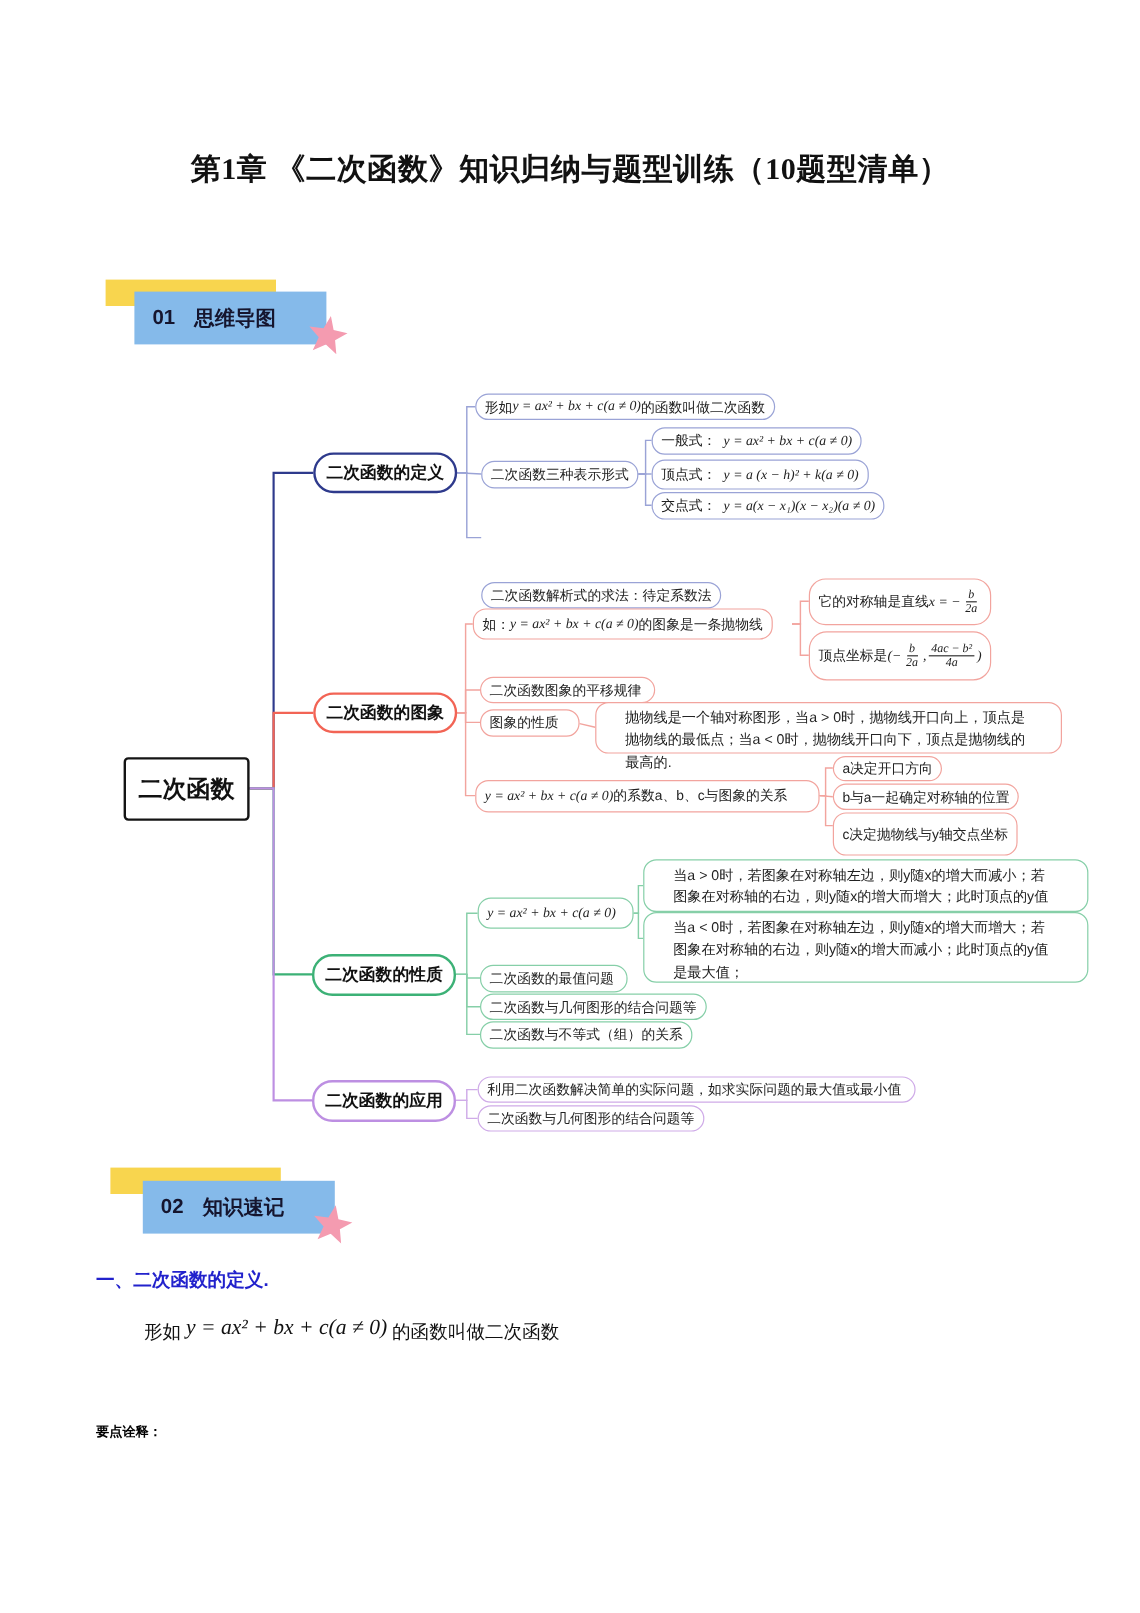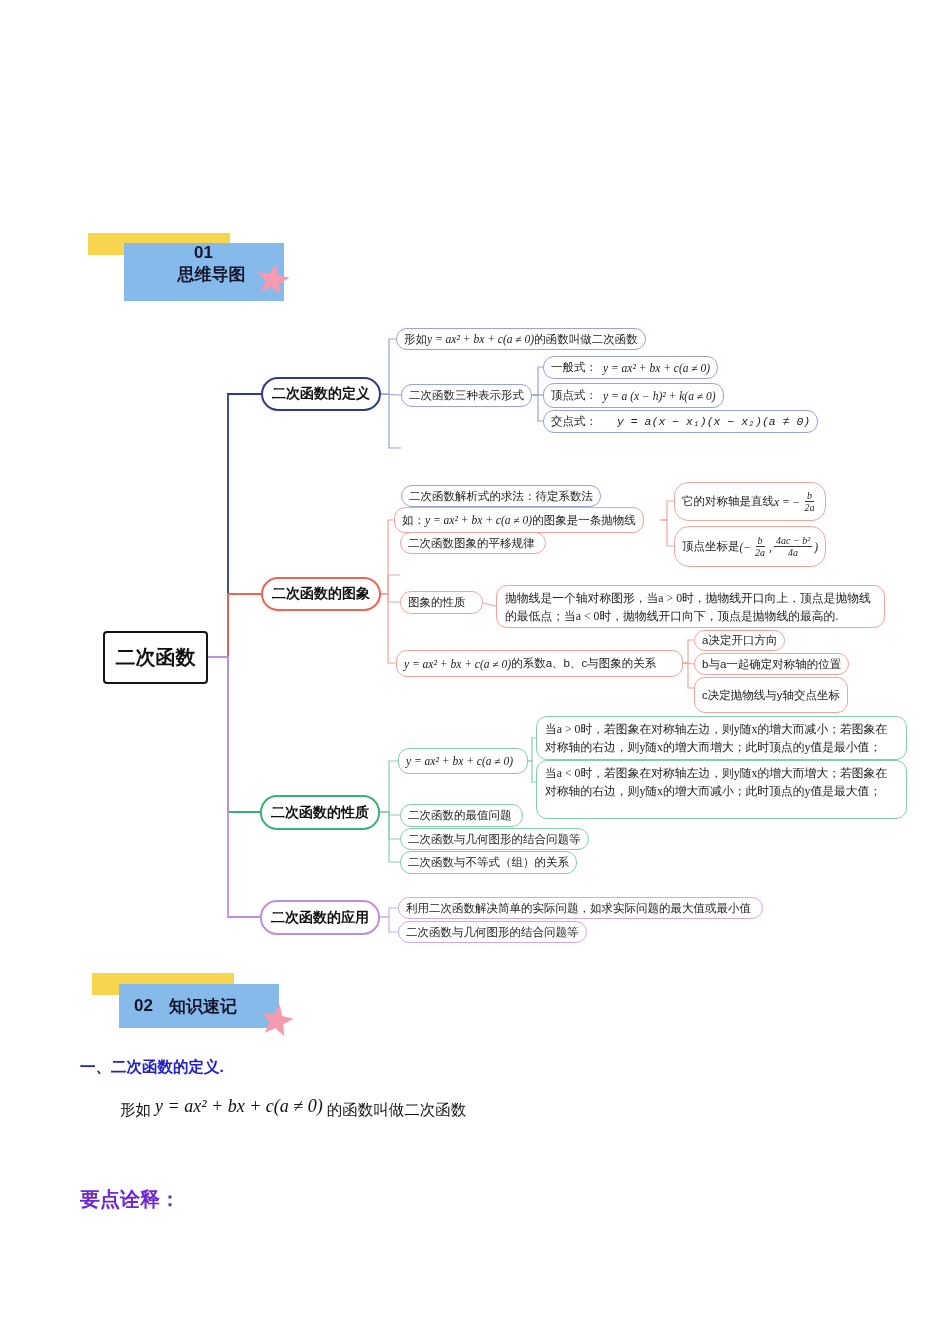--- a/index.html
+++ b/index.html
@@ -28,47 +28,48 @@
   .mm-node { position:absolute; background:#fff; border:1.2px solid; border-radius:11px;
     display:flex; align-items:center; padding:0 7px; font-size:11.5px; color:#222; white-space:nowrap; }
   .p-def  { border:2.2px solid #2e3a8c; }
   .p-graph{ border:2.2px solid #f26455; }
   .p-prop { border:2.2px solid #3cb176; }
   .p-app  { border:2.2px solid #bd8fe2; }
   .b-def  { border-color:#9aa3d6; }
   .b-graph{ border-color:#f2a49e; }
   .b-prop { border-color:#86cfa8; }
   .b-app  { border-color:#cfabe8; }
-  .wrap { white-space:normal; line-height:1.55; padding:3px 8px; align-items:flex-start; font-size:11.8px;font-family:Liberation Serif, serif; }
+  .wrap { white-space:normal; line-height:1.55; padding:3px 24px; align-items:flex-start; font-size:11.8px; }
   .math { font-family:"Liberation Serif", serif; font-style:italic; }
   .frac { display:inline-flex; flex-direction:column; align-items:center; line-height:1.1;
     font-family:"Liberation Serif", serif; font-style:italic; font-size:10px; margin:0 2px; }
   .frac .fnum { border-bottom:1px solid #333; padding:0 2px; }
   .frac .fden { padding:0 2px; }
 
   svg.lines { position:absolute; left:0; top:0; pointer-events:none; }
 
   
   .note-heading { position:absolute; left:80px; top:1057px; font-size:15.5px; font-weight:bold; color:#2222cc; }
   .note-line1 { position:absolute; left:120px; top:1100px; font-family:"Liberation Serif", serif;
     font-size:15.5px; color:#111; display:flex; align-items:center; }
   .note-line1 .formula { font-size:18px; position:relative; top:-4px; margin:0 4px; }
   .note-line2 { position:absolute; left:120px; top:1155px; font-family:"Liberation Serif", serif;
     font-size:15.5px; color:#111; }
-  .note-highlight { position:absolute; left:80px; top:1186px; font-size:20px; font-weight:bold; color:#6d28d9; }
+  .note-highlight { position:absolute; left:80px; top:1186px; font-size:11px; font-weight:bold; color:#000000; }
 </style>
 </head>
 <body>
 
 <div class="page">
 
+  <div class="doc-title">第1章 《二次函数》知识归纳与题型训练（10题型清单）</div>
 
   <div class="badge">
     <div class="accent" style="left:88px; top:233px; width:142px; height:22px;"></div>
-    <div class="panel" style="left:124px; top:243px; width:160px; height:58px;flex-direction:column;">
+    <div class="panel" style="left:112px; top:243px; width:160px; height:44px;">
       <span class="num">01</span>
       <span>思维导图</span>
     </div>
     <svg class="star" style="left:256px; top:262px;" width="34" height="34" viewBox="0 0 32 32">
       <polygon points="16,1 20,11.5 31.2,12.1 22.5,19.1 25.4,29.9 16,23.8 6.6,29.9 9.5,19.1 0.8,12.1 12,11.5" fill="#f49bb0"></polygon>
     </svg>
   </div>
 
   <svg class="lines" width="950" height="1344">
 
@@ -130,21 +131,21 @@
   <div class="mm-node b-def" style="left:543px; top:356px; height:23px;">
     <span>一般式：</span>
       <span class="math" style="margin-left:6px;">y = ax² + bx + c(a ≠ 0)</span>
   </div>
   <div class="mm-node b-def" style="left:543px; top:383px; height:25px;">
     <span>顶点式：</span>
       <span class="math" style="margin-left:6px;">y = a (x − h)² + k(a ≠ 0)</span>
   </div>
   <div class="mm-node b-def" style="left:543px; top:410px; height:23px;">
     <span>交点式：</span>
-      <span class="math" style="margin-left:20px;font-family:Liberation Mono, monospace;">y = a(x − x₁)(x − x₂)(a ≠ 0)</span>
+      <span class="math" style="margin-left:6px;">y = a(x − x₁)(x − x₂)(a ≠ 0)</span>
   </div>
   <div class="mm-node b-def" style="left:401px; top:437px; height:22px;margin-top:48px;">二次函数解析式的求法：待定系数法</div>
 
   <div class="mm-node b-graph" style="left:394px; top:507px; height:26px;">
     <span>如：</span>
       <span class="math">y = ax² + bx + c(a ≠ 0)</span>
       <span> 的图象是一条抛物线</span>
   </div>
   <div class="mm-node b-graph" style="left:674px; top:482px; height:39px; border-radius:14px;">
     <span>它的对称轴是直线 </span>
@@ -161,21 +162,21 @@
         <span class="fnum">b</span>
         <span class="fden">2a</span>
       </span>
     <span class="math">,</span>
     <span class="frac">
         <span class="fnum">4ac − b²</span>
         <span class="fden">4a</span>
       </span>
     <span class="math">)</span>
   </div>
-  <div class="mm-node b-graph" style="left:400px; top:532px; width:146px; height:22px;">二次函数图象的平移规律</div>
+  <div class="mm-node b-graph" style="left:400px; top:564px; width:146px; height:22px;">二次函数图象的平移规律</div>
   <div class="mm-node b-graph" style="left:400px; top:591px; width:83px; height:23px;">图象的性质</div>
   <div class="mm-node b-graph wrap" style="left:496px; top:585px; width:389px; height:43px;">抛物线是一个轴对称图形，当a &gt; 0时，抛物线开口向上，顶点是抛物线的最低点；当a &lt; 0时，抛物线开口向下，顶点是抛物线的最高的.</div>
   <div class="mm-node b-graph" style="left:396px; top:650px; width:287px; height:27px;">
     <span class="math">y = ax² + bx + c(a ≠ 0)</span>
       <span> 的系数a、b、c与图象的关系</span>
   </div>
   <div class="mm-node b-graph" style="left:694px; top:630px; height:21px;">a决定开口方向</div>
   <div class="mm-node b-graph" style="left:694px; top:653px; height:22px;">b与a一起确定对称轴的位置</div>
   <div class="mm-node b-graph" style="left:694px; top:677px; height:36px;">c决定抛物线与y轴交点坐标</div>
 

